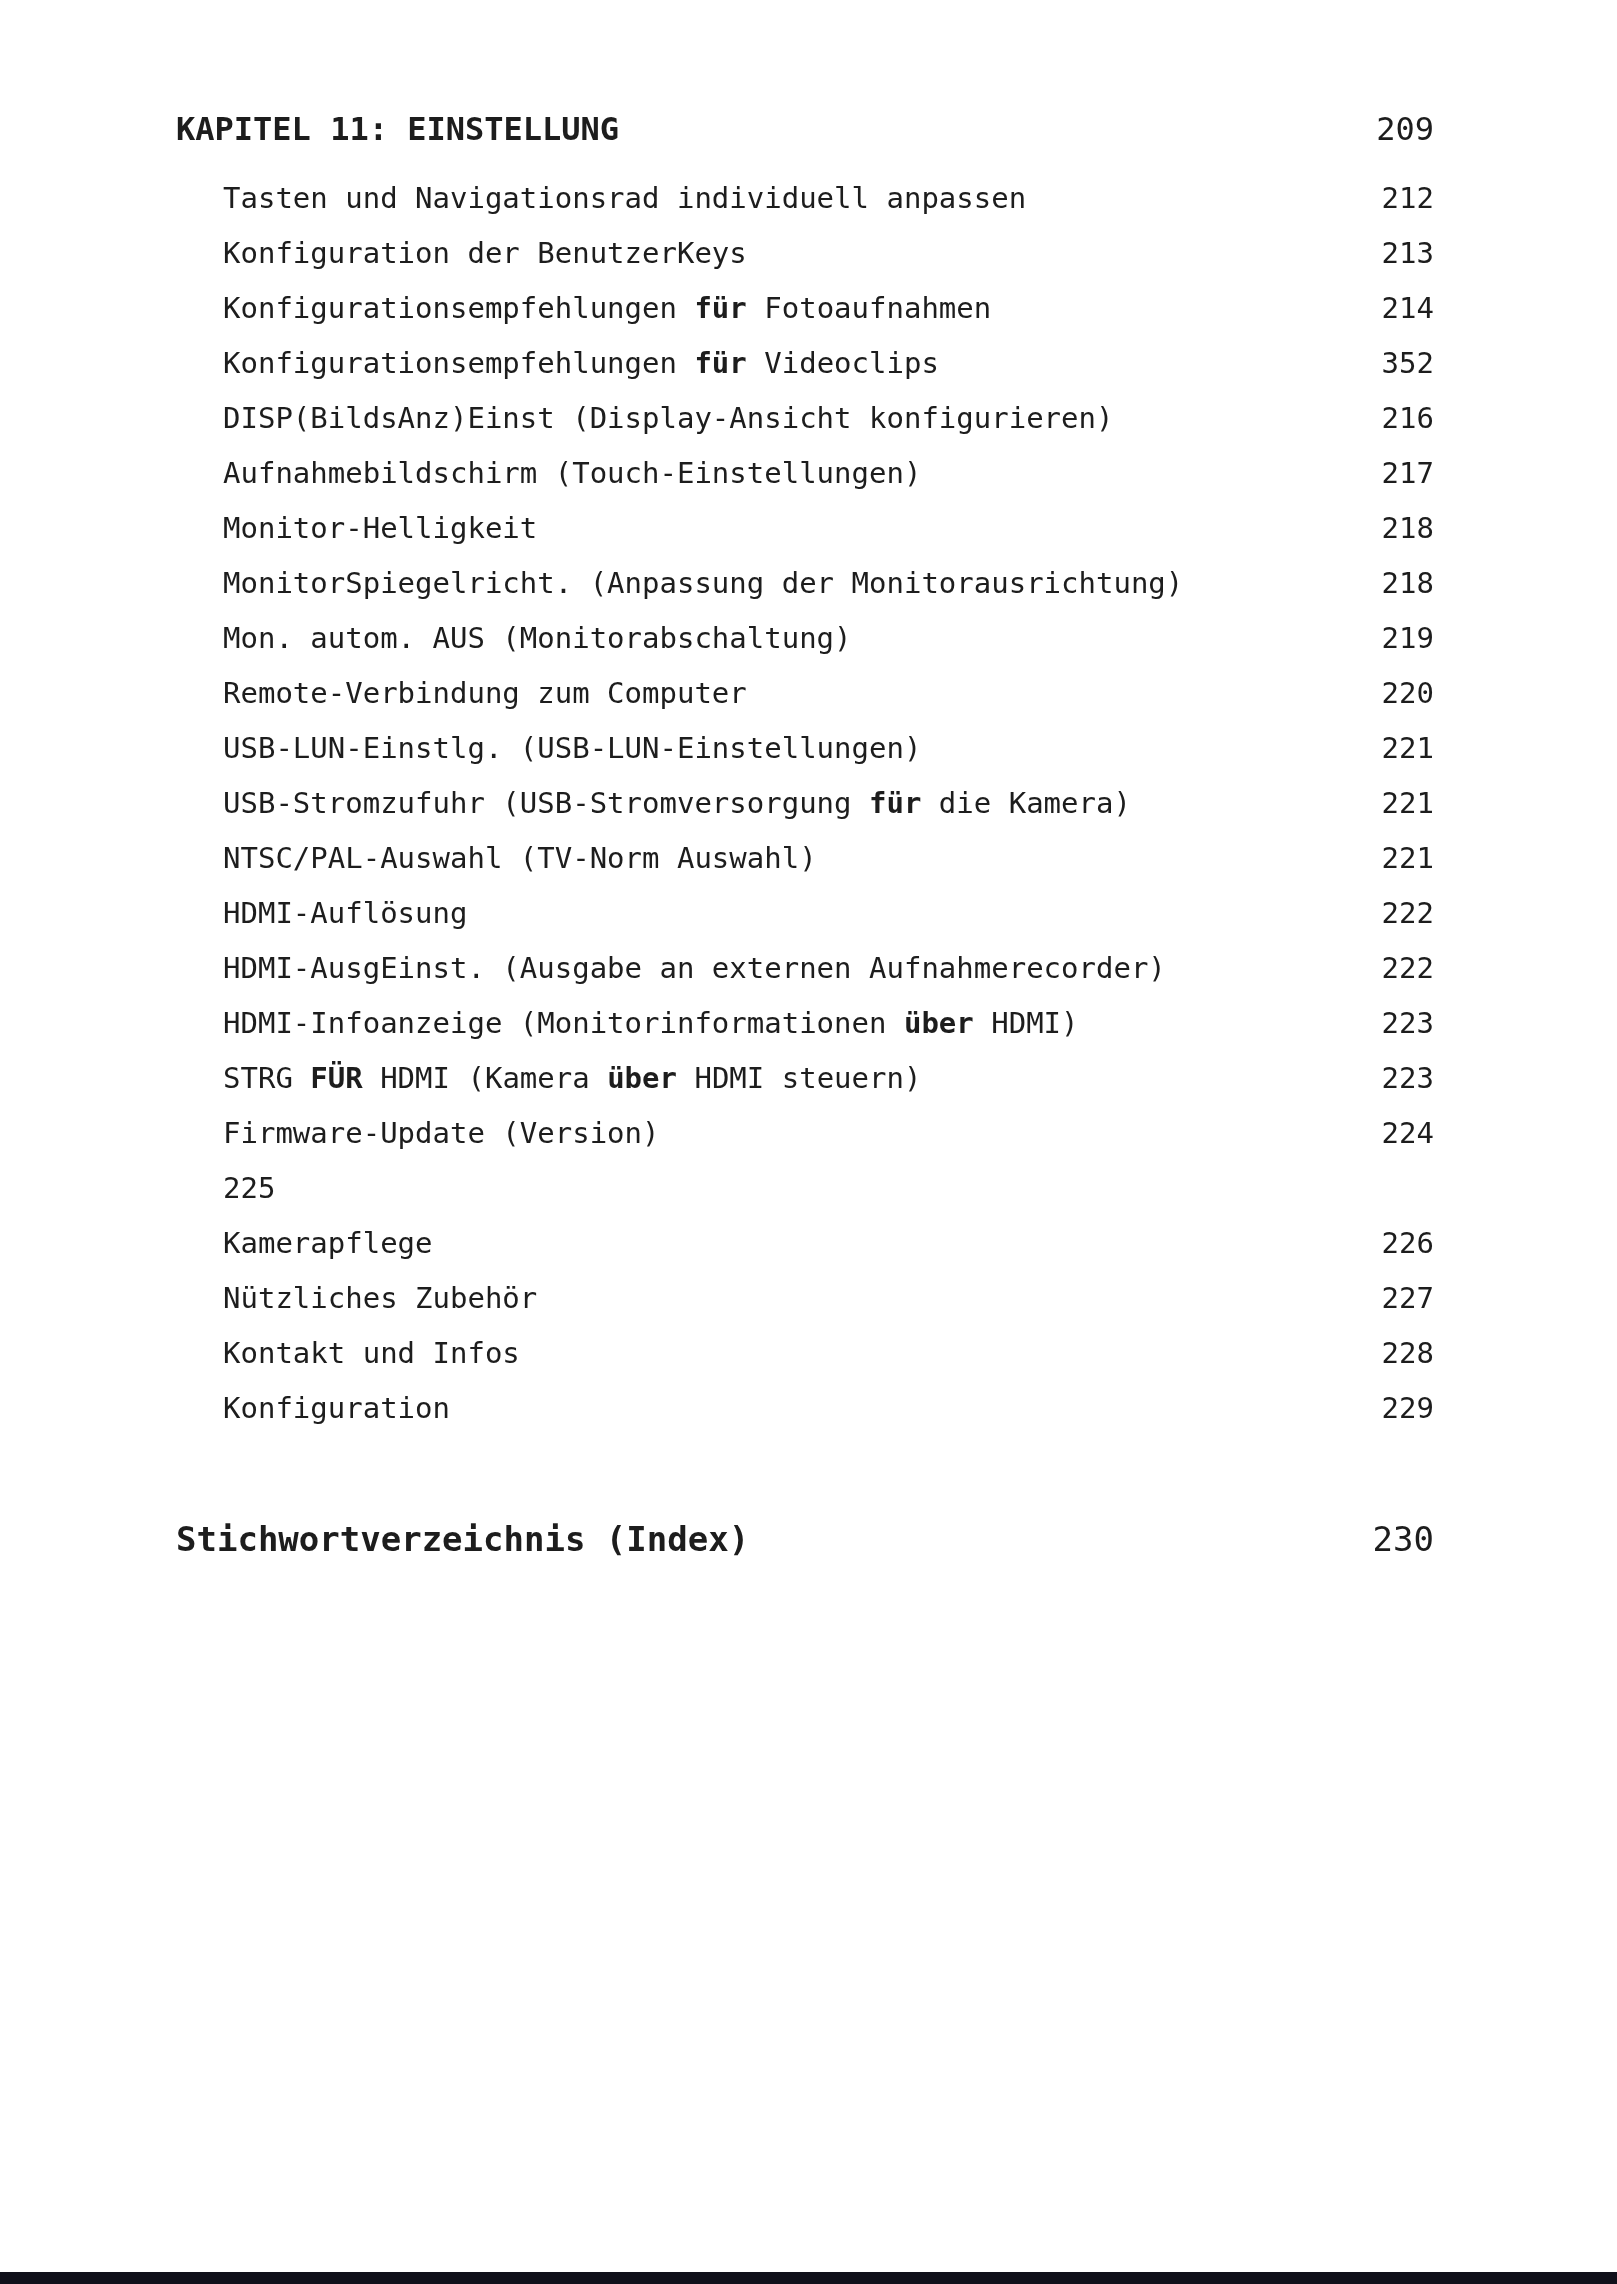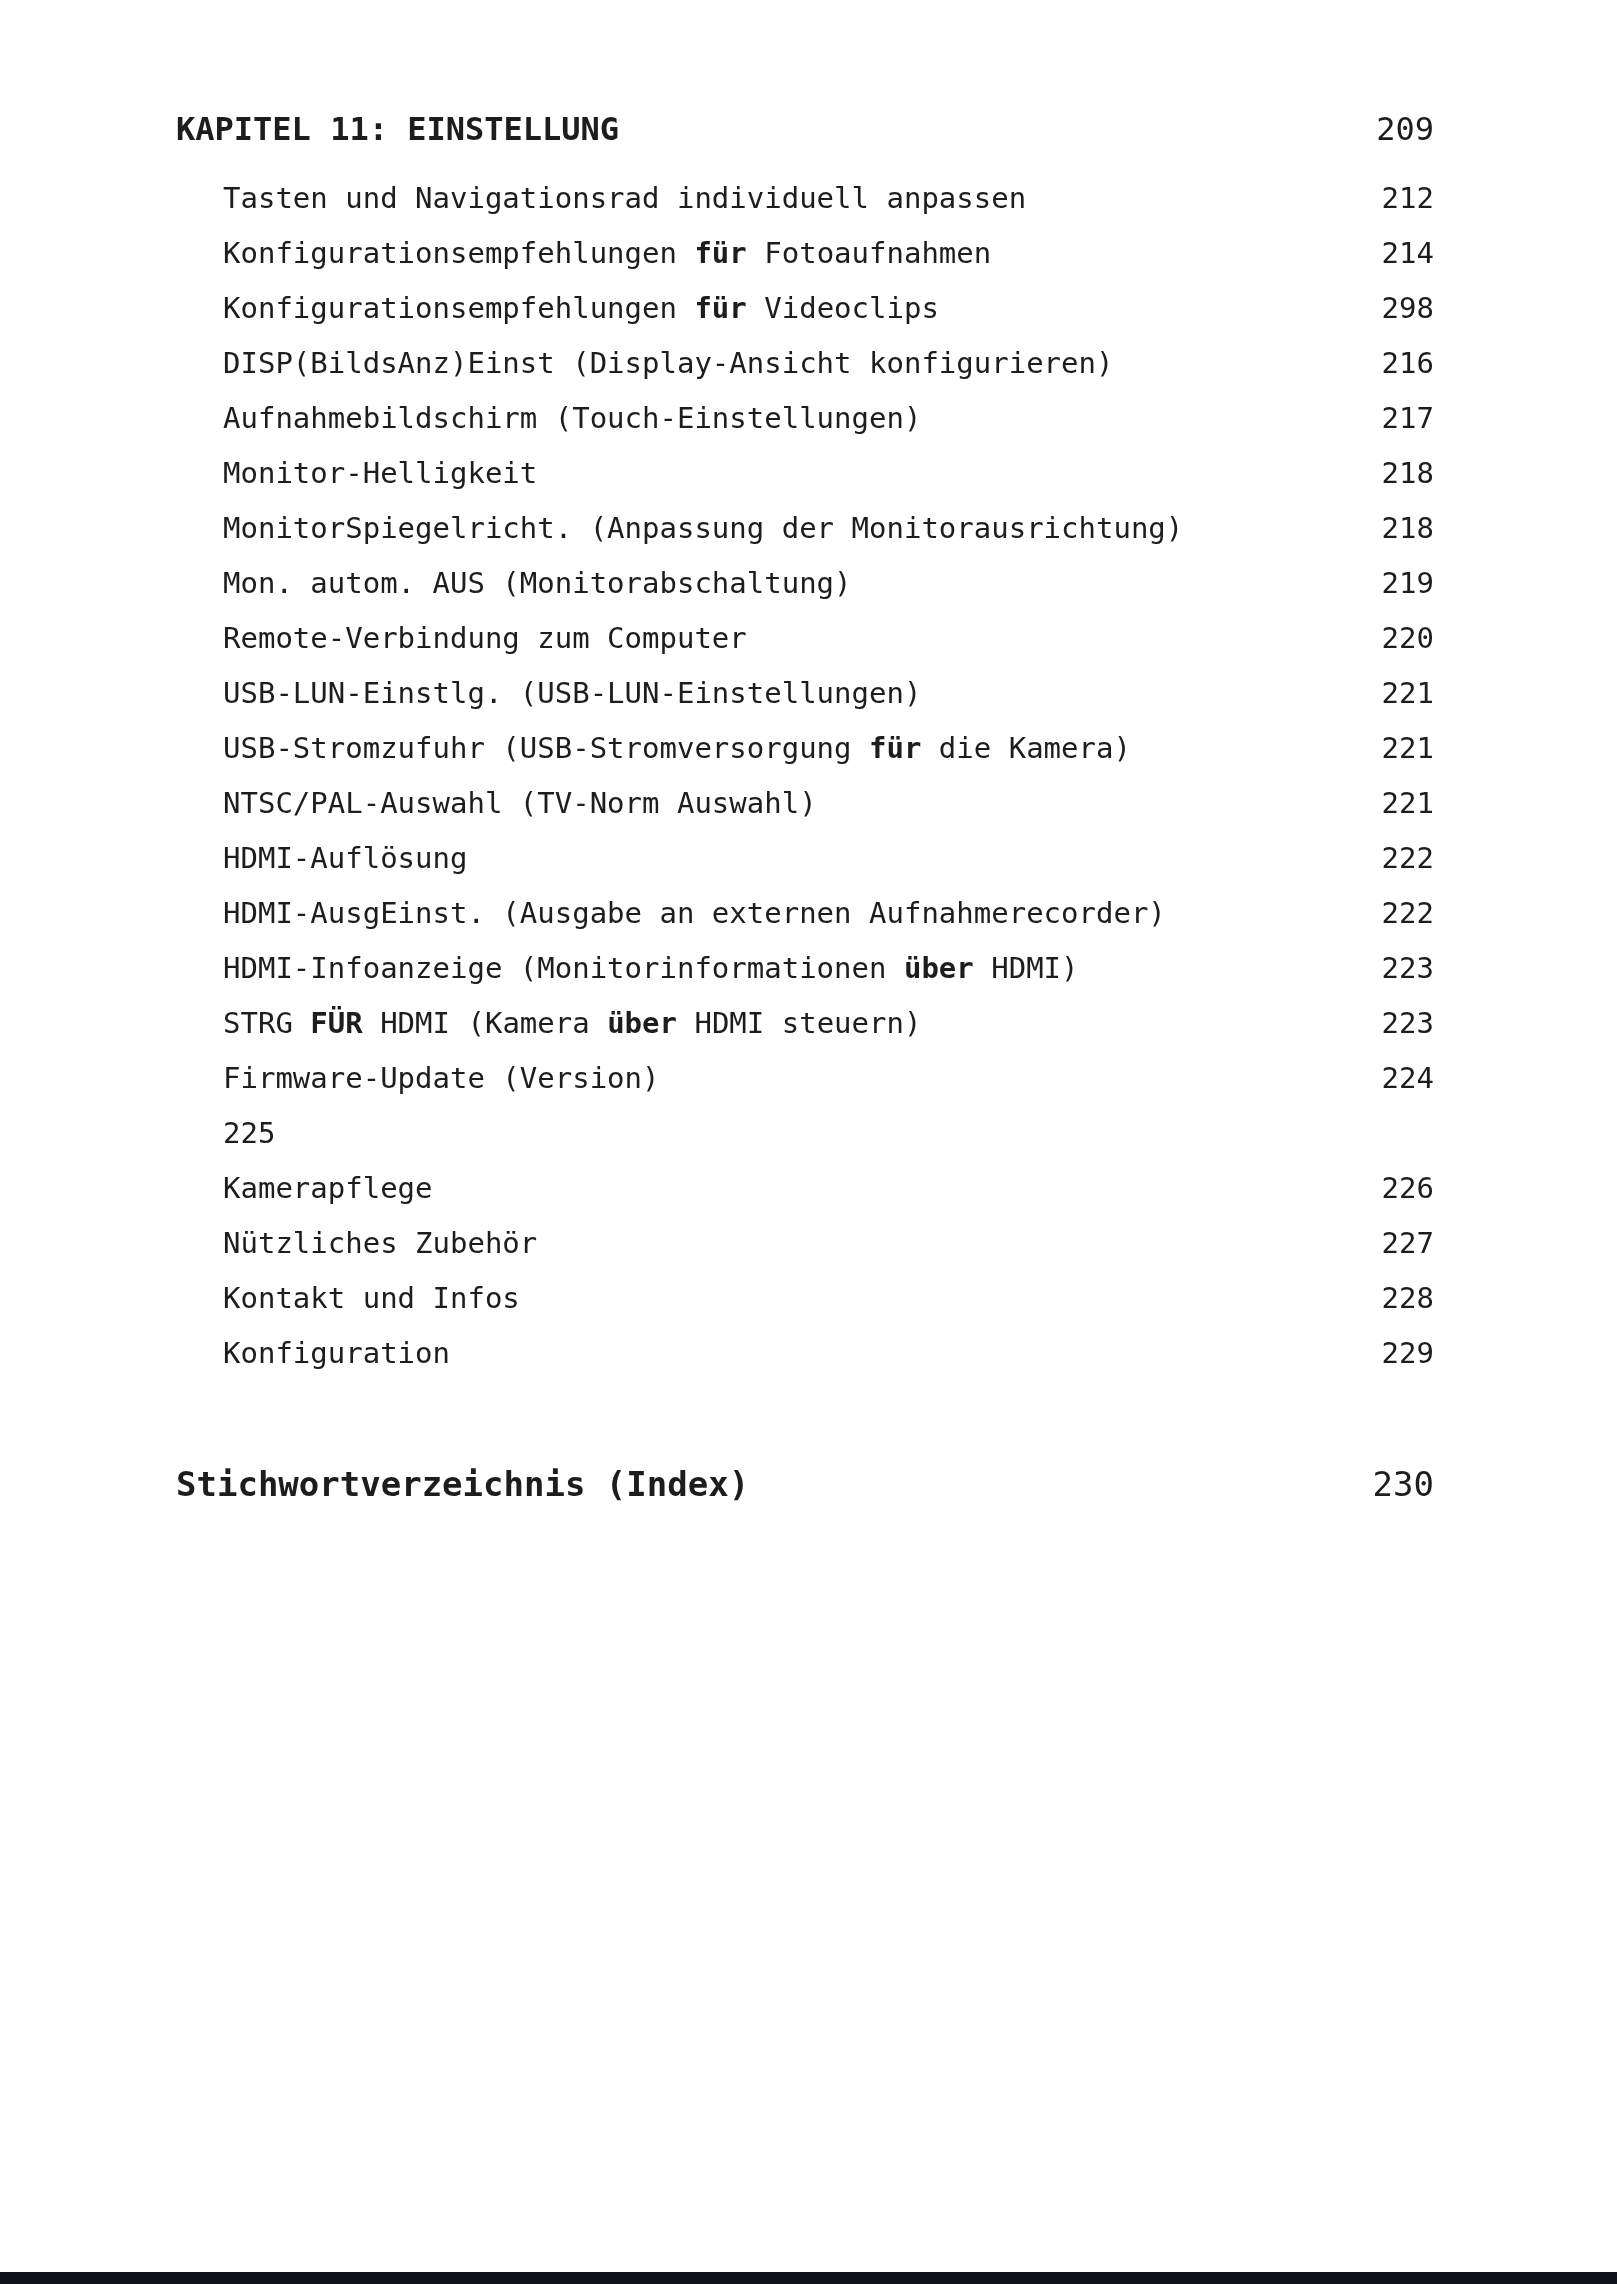--- a/index.html
+++ b/index.html
@@ -83,26 +83,30 @@
     <span class="heading">KAPITEL 11: EINSTELLUNG</span>
     <span class="page">209</span>
   </div>
 
   <div class="toc">
       <div class="toc-row">
         <span class="toc-title">Tasten und Navigationsrad individuell anpassen</span>
         <span class="toc-page">212</span>
       </div>
       <div class="toc-row">
+        <span class="toc-title">Konfiguration der BenutzerKeys</span>
+        <span class="toc-page">213</span>
+      </div>
+      <div class="toc-row">
         <span class="toc-title">Konfigurationsempfehlungen <b>für</b> Fotoaufnahmen</span>
         <span class="toc-page">214</span>
       </div>
       <div class="toc-row">
         <span class="toc-title">Konfigurationsempfehlungen <b>für</b> Videoclips</span>
-        <span class="toc-page">298</span>
+        <span class="toc-page">352</span>
       </div>
       <div class="toc-row">
         <span class="toc-title">DISP(BildsAnz)Einst (Display-Ansicht konfigurieren)</span>
         <span class="toc-page">216</span>
       </div>
       <div class="toc-row">
         <span class="toc-title">Aufnahmebildschirm (Touch-Einstellungen)</span>
         <span class="toc-page">217</span>
       </div>
       <div class="toc-row">

